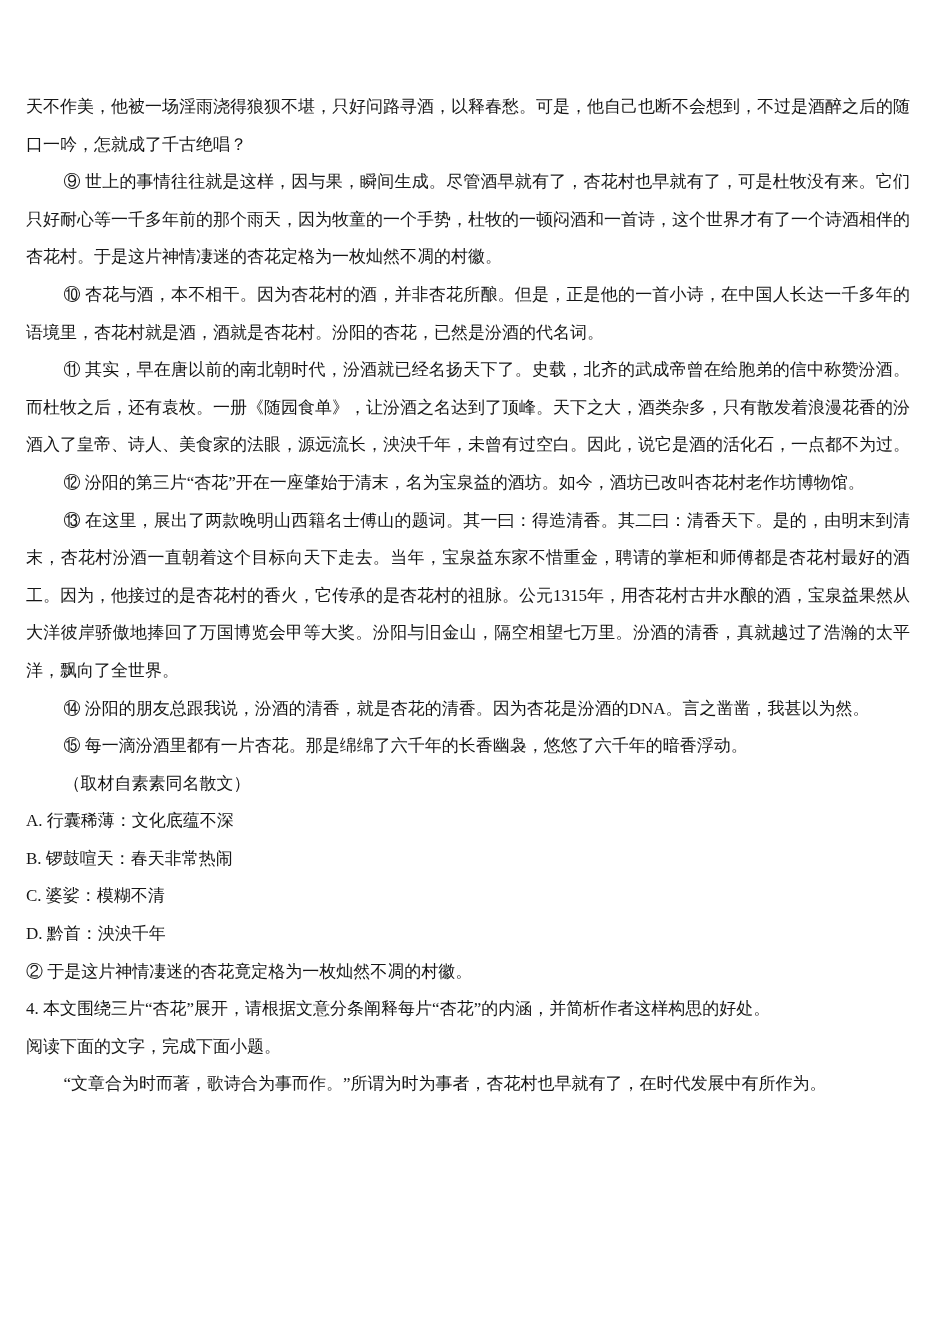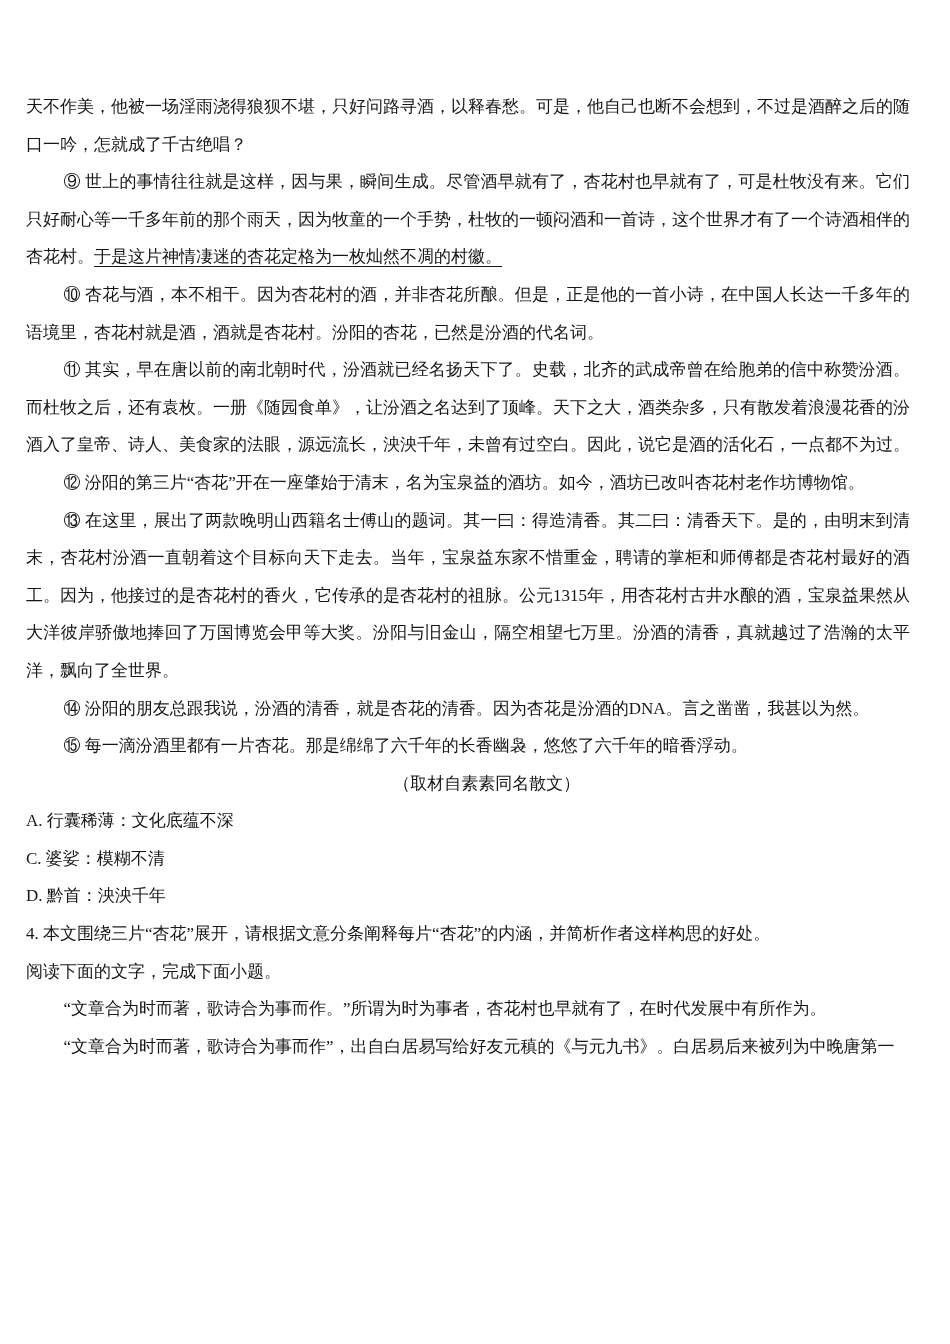--- a/index.html
+++ b/index.html
@@ -26,24 +26,22 @@
     font-size: 17px;
     line-height: 37.6px;
     word-break: break-all;
   }
   .justified p.line {
     text-align: justify;
     text-justify: inter-ideograph;
   }
   .indent {
     text-indent: 2.2em;
-    text-align: center;
   }
   .underline {
-    text-decoration: underline;
     text-underline-offset: 4px;
   }
   .overline {
     text-decoration: overline;
   }
 </style>
 </head>
 <body>
 
 <div class="page">
@@ -56,25 +54,26 @@
       <p class="line indent"><span>⑫ 汾阳的第三片“杏花”开在一座肇始于清末，名为宝泉益的酒坊。如今，酒坊已改叫杏花村老作坊博物馆。</span></p>
       <p class="line indent"><span>⑬ 在这里，展出了两款晚明山西籍名士傅山的题词。其一曰：得造清香。其二曰：清香天下。是的，由明末到清末，杏花村汾酒一直朝着这个目标向天下走去。当年，宝泉益东家不惜重金，聘请的掌柜和师傅都是杏花村最好的酒工。因为，他接过的是杏花村的香火，它传承的是杏花村的祖脉。公元1315年，用杏花村古井水酿的酒，宝泉益果然从大洋彼岸骄傲地捧回了万国博览会甲等大奖。汾阳与旧金山，隔空相望七万里。汾酒的清香，真就越过了浩瀚的太平洋，飘向了全世界。</span></p>
       <p class="line indent"><span>⑭ 汾阳的朋友总跟我说，汾酒的清香，就是杏花的清香。因为杏花是汾酒的DNA。言之凿凿，我甚以为然。</span></p>
       <p class="line indent"><span>⑮ 每一滴汾酒里都有一片杏花。那是绵绵了六千年的长香幽袅，悠悠了六千年的暗香浮动。</span></p>
     </div>
 
   <p class="line indent">（取材自素素同名散文）</p>
 
   <div id="questions-container">
       <p class="line"><span>A. 行囊稀薄：文化底蕴不深</span></p>
+      <p class="line"><span>B. 锣鼓喧天：春天非常热闹</span></p>
       <p class="line"><span>C. 婆娑：模糊不清</span></p>
       <p class="line"><span>D. 黔首：泱泱千年</span></p>
+      <p class="line"><span>② 于是这片神情凄迷的杏花竟定格为一枚灿然不凋的村徽。</span></p>
       <p class="line"><span>4. 本文围绕三片“杏花”展开，请根据文意分条阐释每片“杏花”的内涵，并简析作者这样构思的好处。</span></p>
     </div>
 
   <p class="line">阅读下面的文字，完成下面小题。</p>
 
   <div class="justified" id="quotes-container">
       <p class="line indent"><span>“文章合为时而著，歌诗合为事而作。”所谓为时为事者，杏花村也早就有了，在时代发展中有所作为。</span></p>
-      <p class="line indent"><span>“文章合为时而著，歌诗合为事而作”，出自白居易写给好友元稹的《与元九书》。白居易后来被列为中晚唐第一</span></p>
     </div>
 
 </div>
 
 </body></html>

